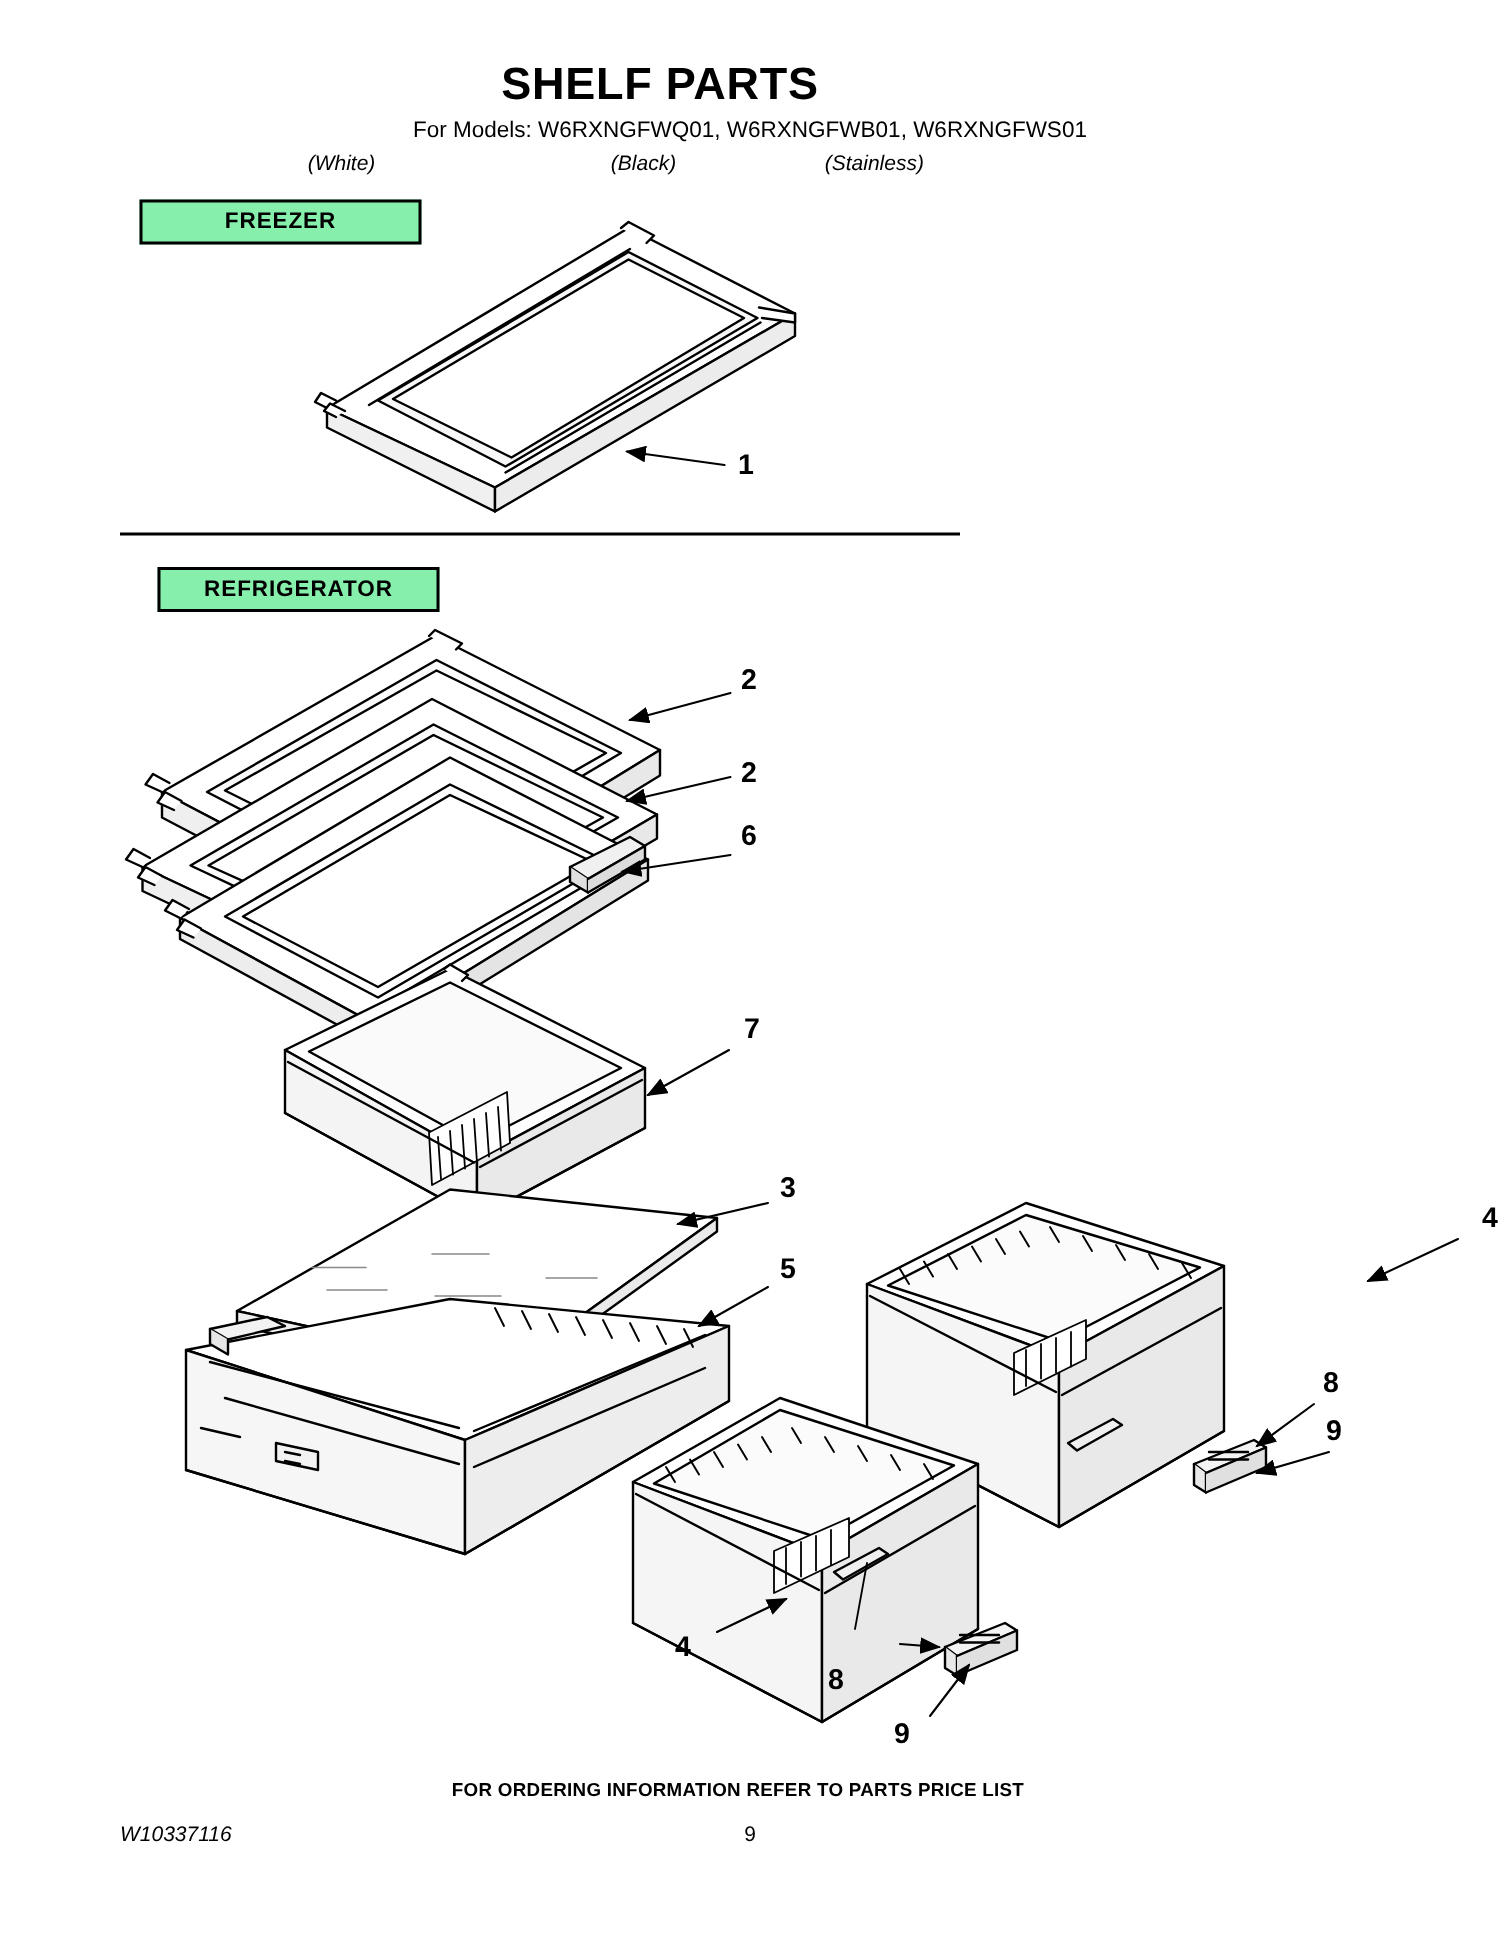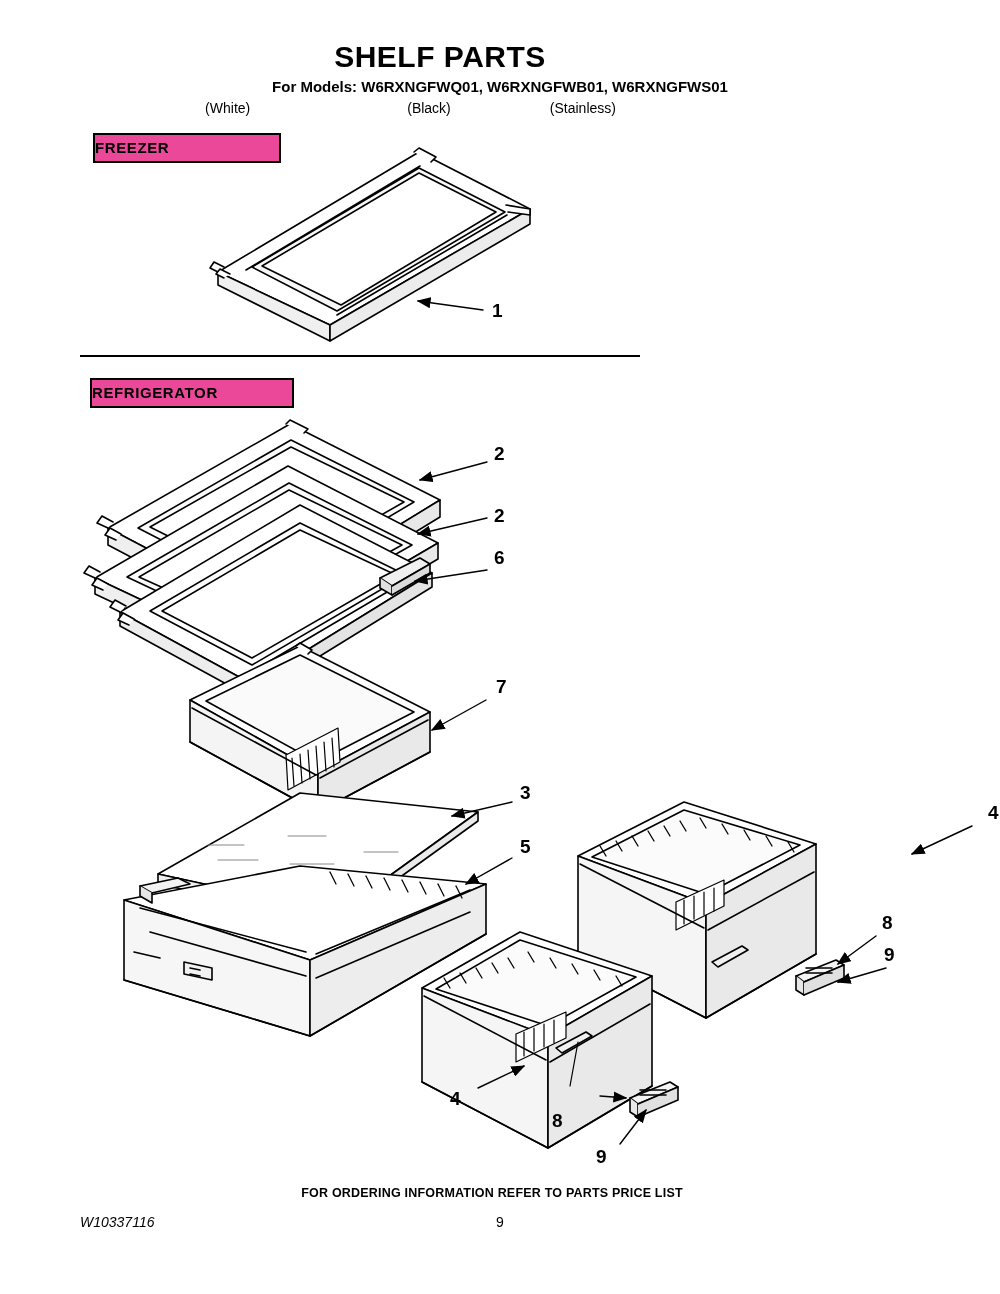--- a/index.html
+++ b/index.html
@@ -27,58 +27,60 @@
     font-weight: bold;
     letter-spacing: 0.5px;
   }
   #models-line {
     position: absolute;
     top: 78px;
     left: 0;
     width: 1000px;
     text-align: center;
     font-size: 15px;
-    font-weight: bold;
+    font-weight: normal;
   }
   #finish-line {
     position: absolute;
     top: 100px;
     left: 0;
     width: 868px;
     text-align: center;
     font-size: 14px;
+    font-style: italic;
   }
   #finish-line span {
     display: inline-block;
   }
   .fin1 { width: 150px; text-align: left; padding-left: 0px; }
   .fin2 { width: 140px; text-align: center; }
   .fin3 { width: 160px; text-align: center; }
 
   
   .section-box {
     position: absolute;
     border: 2px solid #000;
-    background: #ec4899;
+    background: #86efac;
     font-size: 15px;
     font-weight: bold;
+    text-align: center;
     letter-spacing: 0.6px;
     box-sizing: border-box;
   }
   #freezer-box {
     left: 93px;
     top: 133px;
     width: 188px;
     height: 30px;
     line-height: 26px;
   }
   #refrigerator-box {
-    left: 90px;
+    left: 105px;
     top: 378px;
-    width: 204px;
+    width: 188px;
     height: 30px;
     line-height: 26px;
   }
 
   
   #divider {
     position: absolute;
     left: 80px;
     top: 355px;
     width: 560px;

